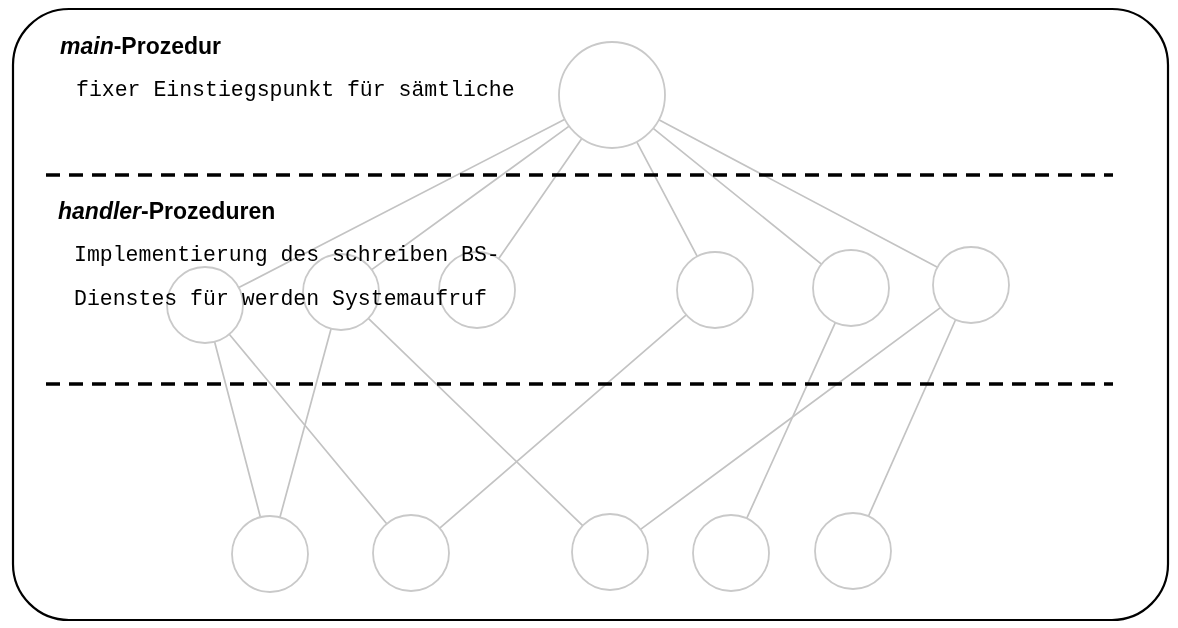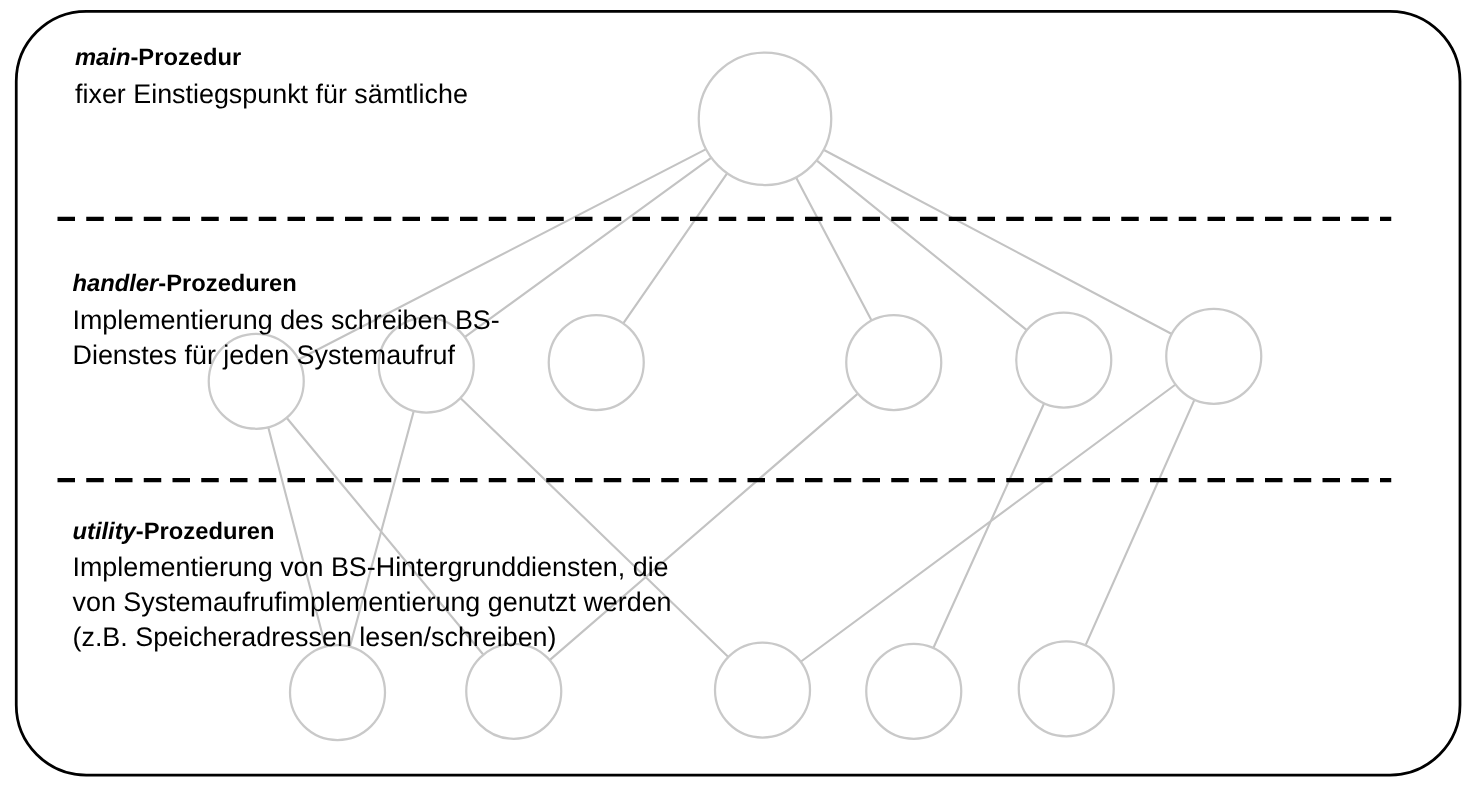--- a/index.html
+++ b/index.html
@@ -31,40 +31,41 @@
     top: 0;
     width: 1178px;
     height: 628px;
     pointer-events: none;
   }
   .section {
     position: absolute;
     pointer-events: auto;
   }
   .section-heading {
-    font-size: 19px;
+    font-size: 23px;
     font-weight: bold;
     color: #000000;
     line-height: 27px;
     white-space: nowrap;
     margin: 0 0 1px 0;
   }
   .section-heading .kw {
     font-style: italic;
   }
   .section-body {
     font-size: 21.5px;
     font-weight: normal;
     color: #000000;
     line-height: 28px;
     white-space: nowrap;
-    margin: 0;
+    margin: 16px;
+    font-family: Liberation Mono, monospace;
   }
   #section-main   { left: 60px; top: 33px; }
-  #section-handler{ left: 58px; top: 214px; }
+  #section-handler{ left: 58px; top: 198px; }
   #section-utility{ left: 58px; top: 412px; }
 </style>
 </head>
 <body>
 
 <div id="stage">
 
   <svg id="diagram-svg" viewBox="0 0 1178 628" xmlns="http://www.w3.org/2000/svg">
     <g id="frame-group">
         <rect x="13" y="9" width="1155" height="611" rx="56" ry="56" fill="none" stroke="#000000" stroke-width="2.2"></rect>
@@ -108,24 +109,18 @@
   <div class="text-layer">
 
     <div class="section" id="section-main">
       <p class="section-heading"><span class="kw">main</span><span>-Prozedur</span></p>
       <p class="section-body">fixer Einstiegspunkt für sämtliche</p>
     </div>
 
     <div class="section" id="section-handler">
       <p class="section-heading"><span class="kw">handler</span><span>-Prozeduren</span></p>
       <p class="section-body">Implementierung des schreiben BS-</p>
-      <p class="section-body">Dienstes für jeden Systemaufruf</p>
+      <p class="section-body">Dienstes für werden Systemaufruf</p>
     </div>
 
-    <div class="section" id="section-utility">
-      <p class="section-heading"><span class="kw">utility</span><span>-Prozeduren</span></p>
-      <p class="section-body">Implementierung von BS-Hintergrunddiensten, die</p>
-      <p class="section-body">von Systemaufrufimplementierung genutzt werden</p>
-      <p class="section-body">(z.B. Speicheradressen lesen/schreiben)</p>
-    </div>
 
   </div>
 </div>
 
 </body></html>

